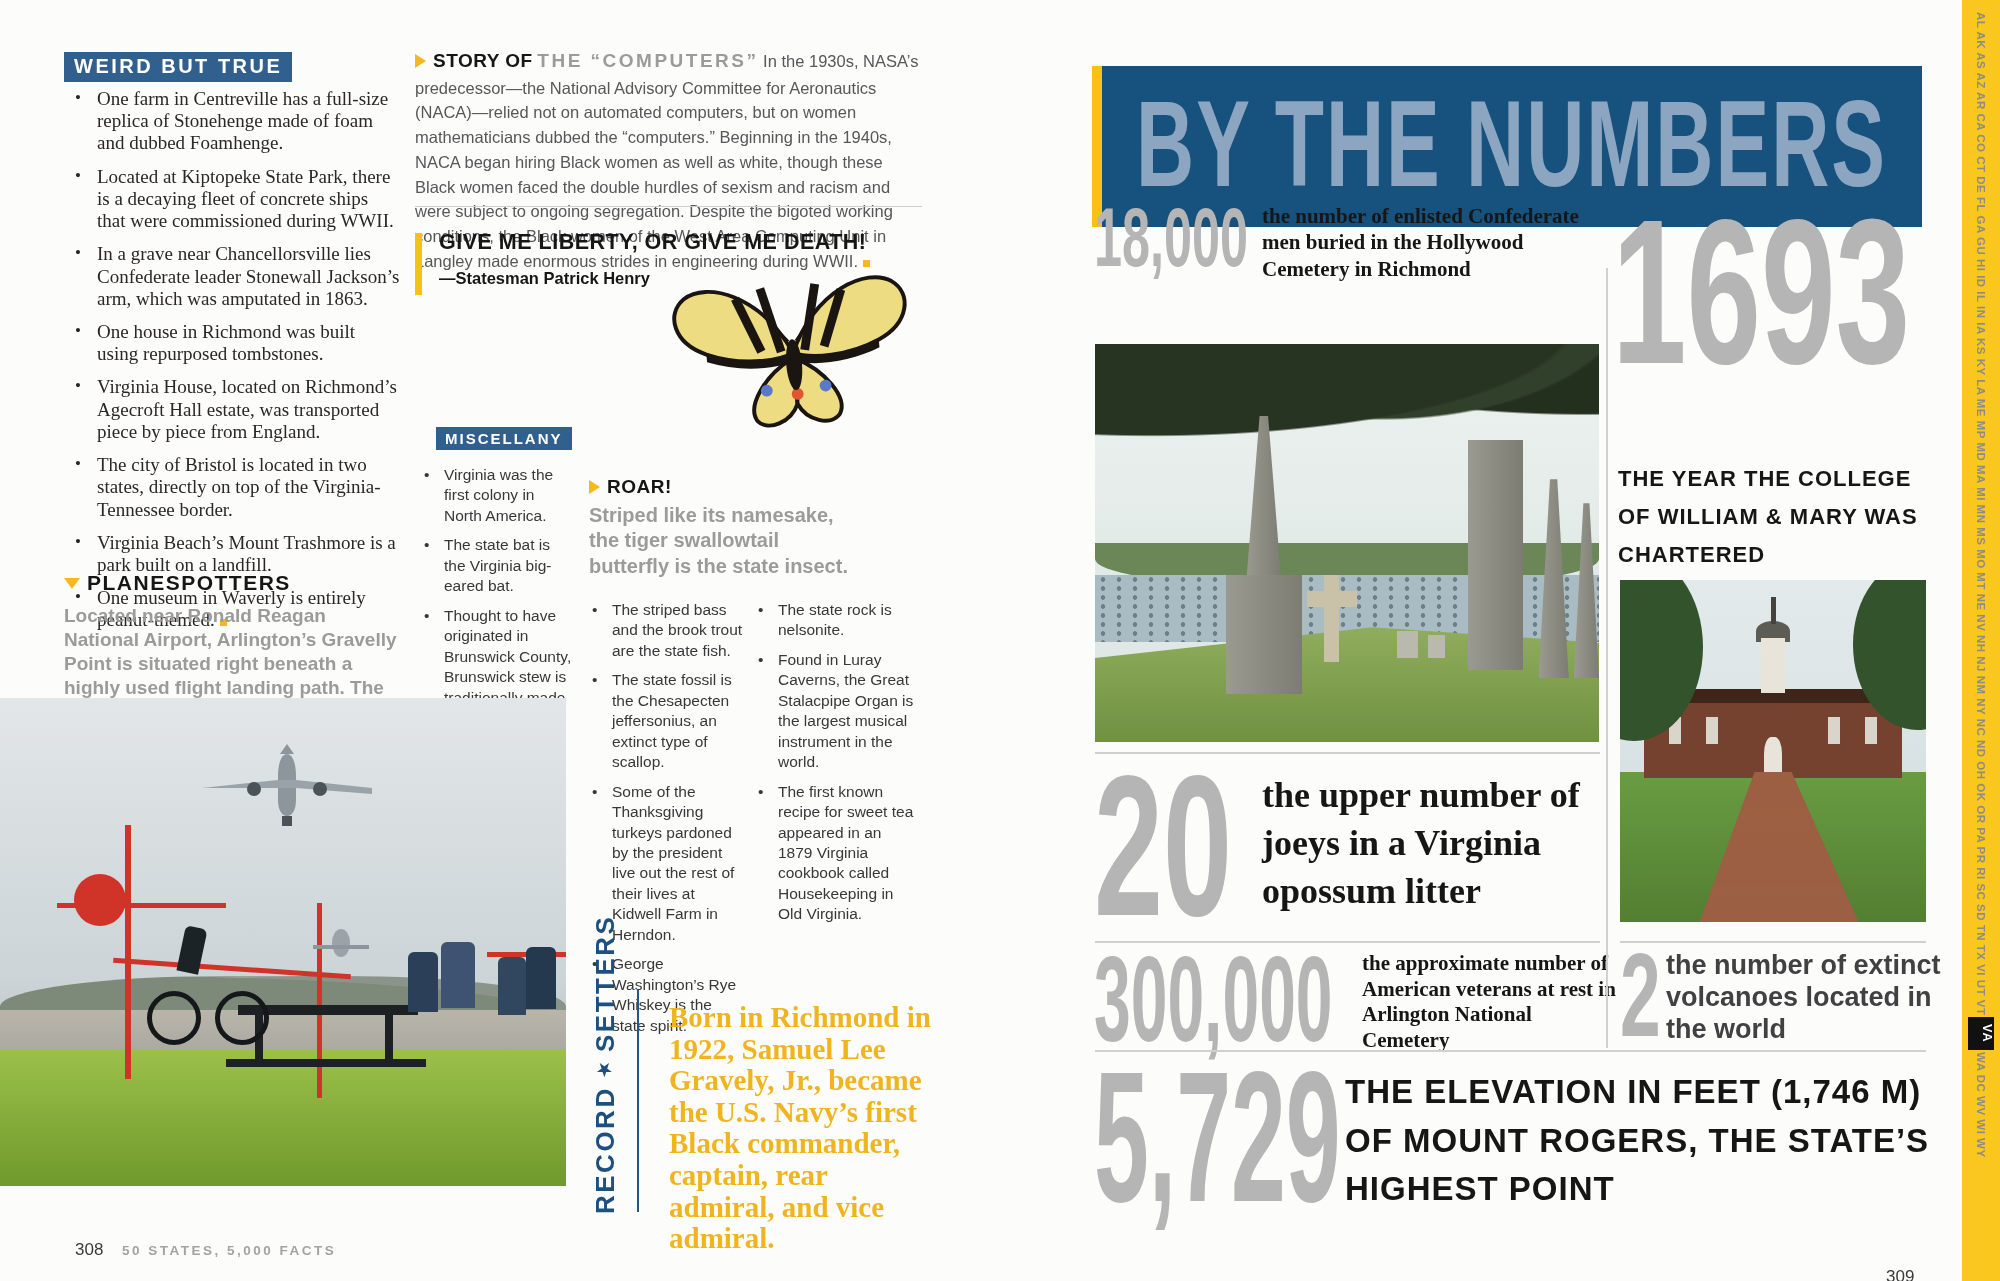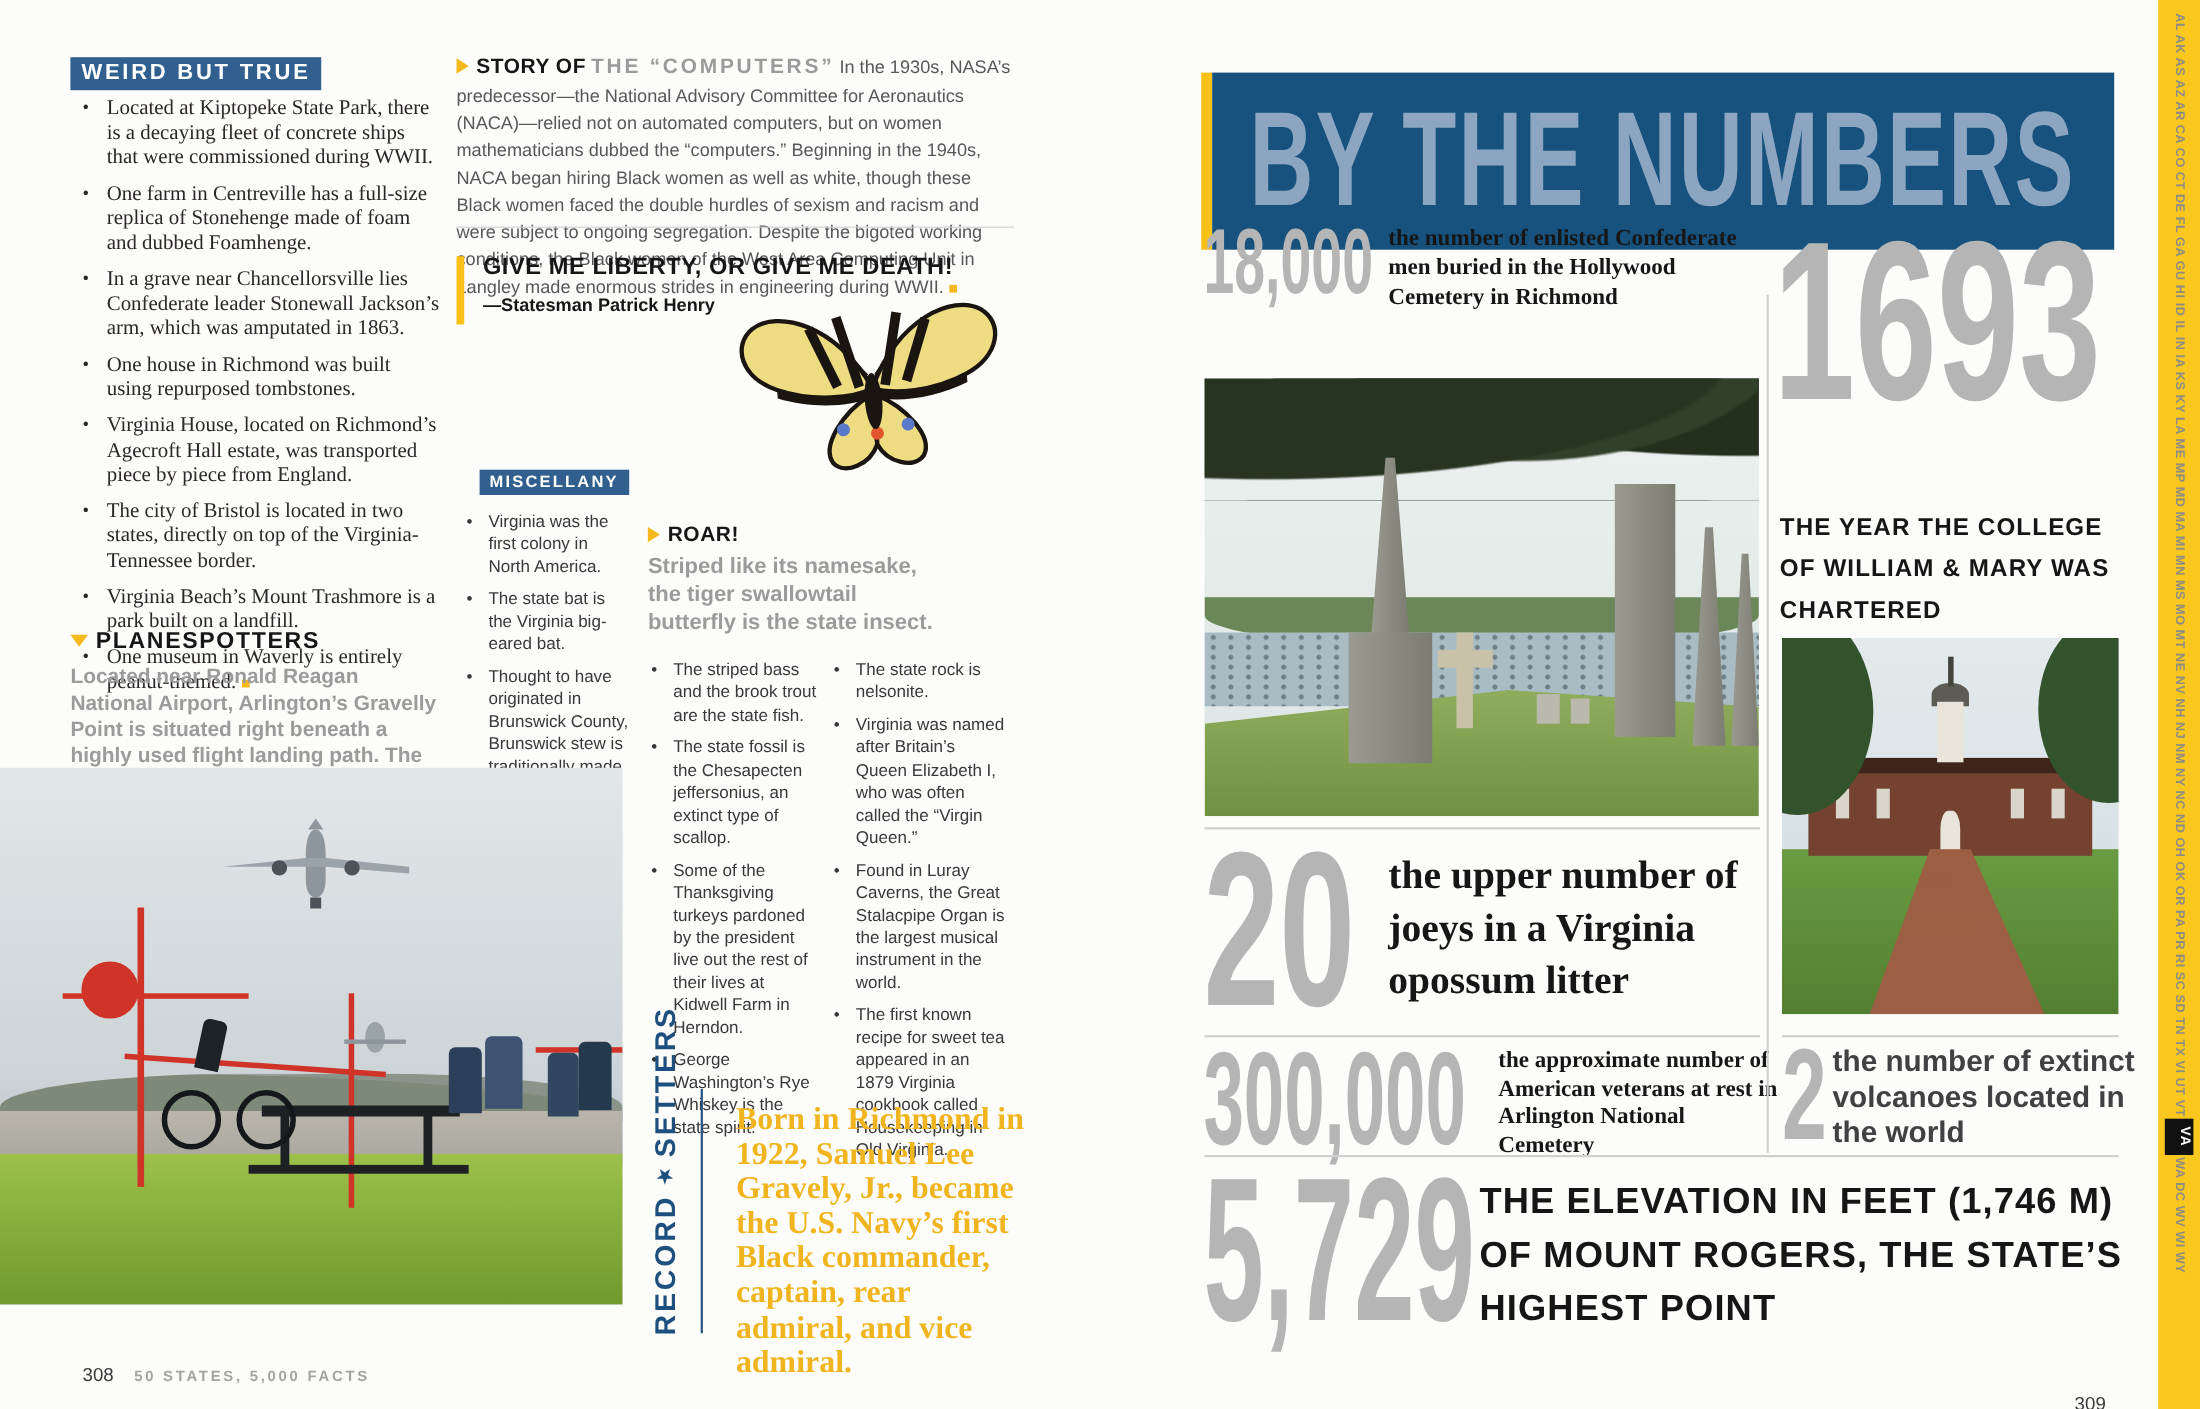--- a/index.html
+++ b/index.html
@@ -166,22 +166,22 @@
       background:linear-gradient(#a3604306,#0000),#9c5f43;clip-path:polygon(44% 0,56% 0,78% 100%,26% 100%);}
 </style>
 </head>
 <body>
 
 <div class="spread">
 
   <span class="abs badge" id="wbt-badge">WEIRD BUT TRUE</span>
 
   <ul class="abs" id="wbt-list">
+    <li>One farm in Centreville has a full-size replica of Stonehenge made of foam and dubbed Foamhenge.</li>
     <li>Located at Kiptopeke State Park, there is a decaying fleet of concrete ships that were commissioned during WWII.</li>
-    <li>One farm in Centreville has a full-size replica of Stonehenge made of foam and dubbed Foamhenge.</li>
     <li>In a grave near Chancellorsville lies Confederate leader Stonewall Jackson’s arm, which was amputated in 1863.</li>
     <li>One house in Richmond was built using repurposed tombstones.</li>
     <li>Virginia House, located on Richmond’s Agecroft Hall estate, was transported piece by piece from England.</li>
     <li>The city of Bristol is located in two states, directly on top of the Virginia-Tennessee border.</li>
     <li>Virginia Beach’s Mount Trashmore is a park built on a landfill.</li>
     <li><span>One museum in Waverly is entirely peanut-themed.</span><span class="ysq"></span></li>
   </ul>
 
   <div class="abs" id="planespotters">
     <h3><span class="tri-down"></span><span>PLANESPOTTERS</span></h3>
@@ -235,21 +235,20 @@
 
   <ul class="abs misc-col" id="misc-col2">
     <li>The striped bass and the brook trout are the state fish.</li>
     <li>The state fossil is the Chesapecten jeffersonius, an extinct type of scallop.</li>
     <li>Some of the Thanksgiving turkeys pardoned by the president live out the rest of their lives at Kidwell Farm in Herndon.</li>
     <li>George Washington’s Rye Whiskey is the state spirit.</li>
   </ul>
 
   <ul class="abs misc-col" id="misc-col3">
     <li>The state rock is nelsonite.</li>
-    <li>Virginia was named after Britain’s Queen Elizabeth I, who was often called the “Virgin Queen.”</li>
     <li>Found in Luray Caverns, the Great Stalacpipe Organ is the largest musical instrument in the world.</li>
     <li>The first known recipe for sweet tea appeared in an 1879 Virginia cookbook called Housekeeping in Old Virginia.</li>
   </ul>
 
   <div class="abs" id="record">
     <div class="rlabel">
       <span>RECORD</span>
       <span class="star">★</span>
       <span>SETTERS</span>
     </div>

